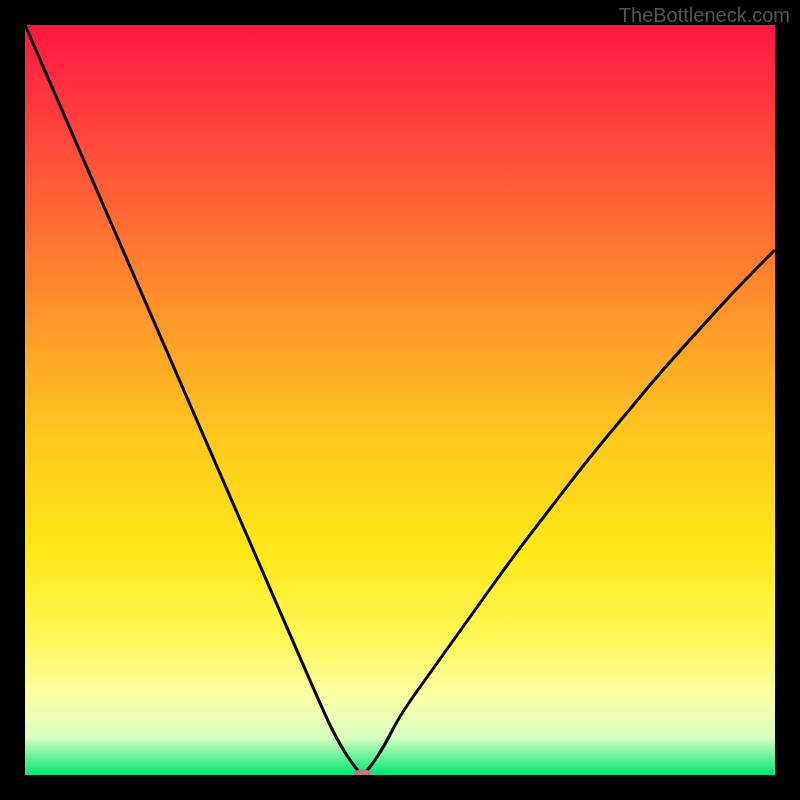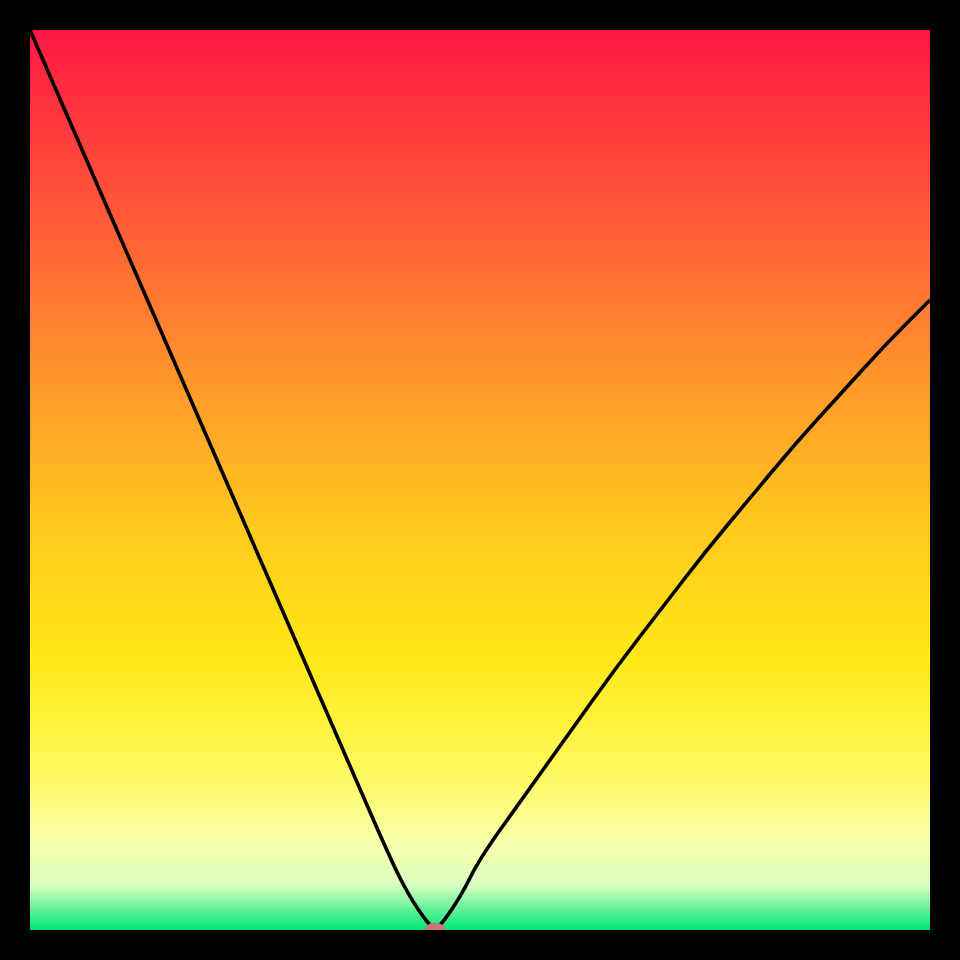--- a/index.html
+++ b/index.html
@@ -33,20 +33,21 @@
     height: 750px;
   }
   svg {
     display: block;
   }
 </style>
 </head>
 <body>
 
 <div class="container">
+  <div class="watermark">TheBottleneck.com</div>
   <div class="plot-area">
     <svg id="chart-svg" width="750" height="750" viewBox="0 0 750 750">
       <defs>
         <linearGradient id="bg-grad" x1="0" y1="0" x2="0" y2="1">
             <stop offset="0%" stop-color="#ff1744"></stop>
             <stop offset="20%" stop-color="#ff5838"></stop>
             <stop offset="40%" stop-color="#ff9a2a"></stop>
             <stop offset="55%" stop-color="#ffc81e"></stop>
             <stop offset="70%" stop-color="#ffe817"></stop>
             <stop offset="82%" stop-color="#fff859"></stop>

